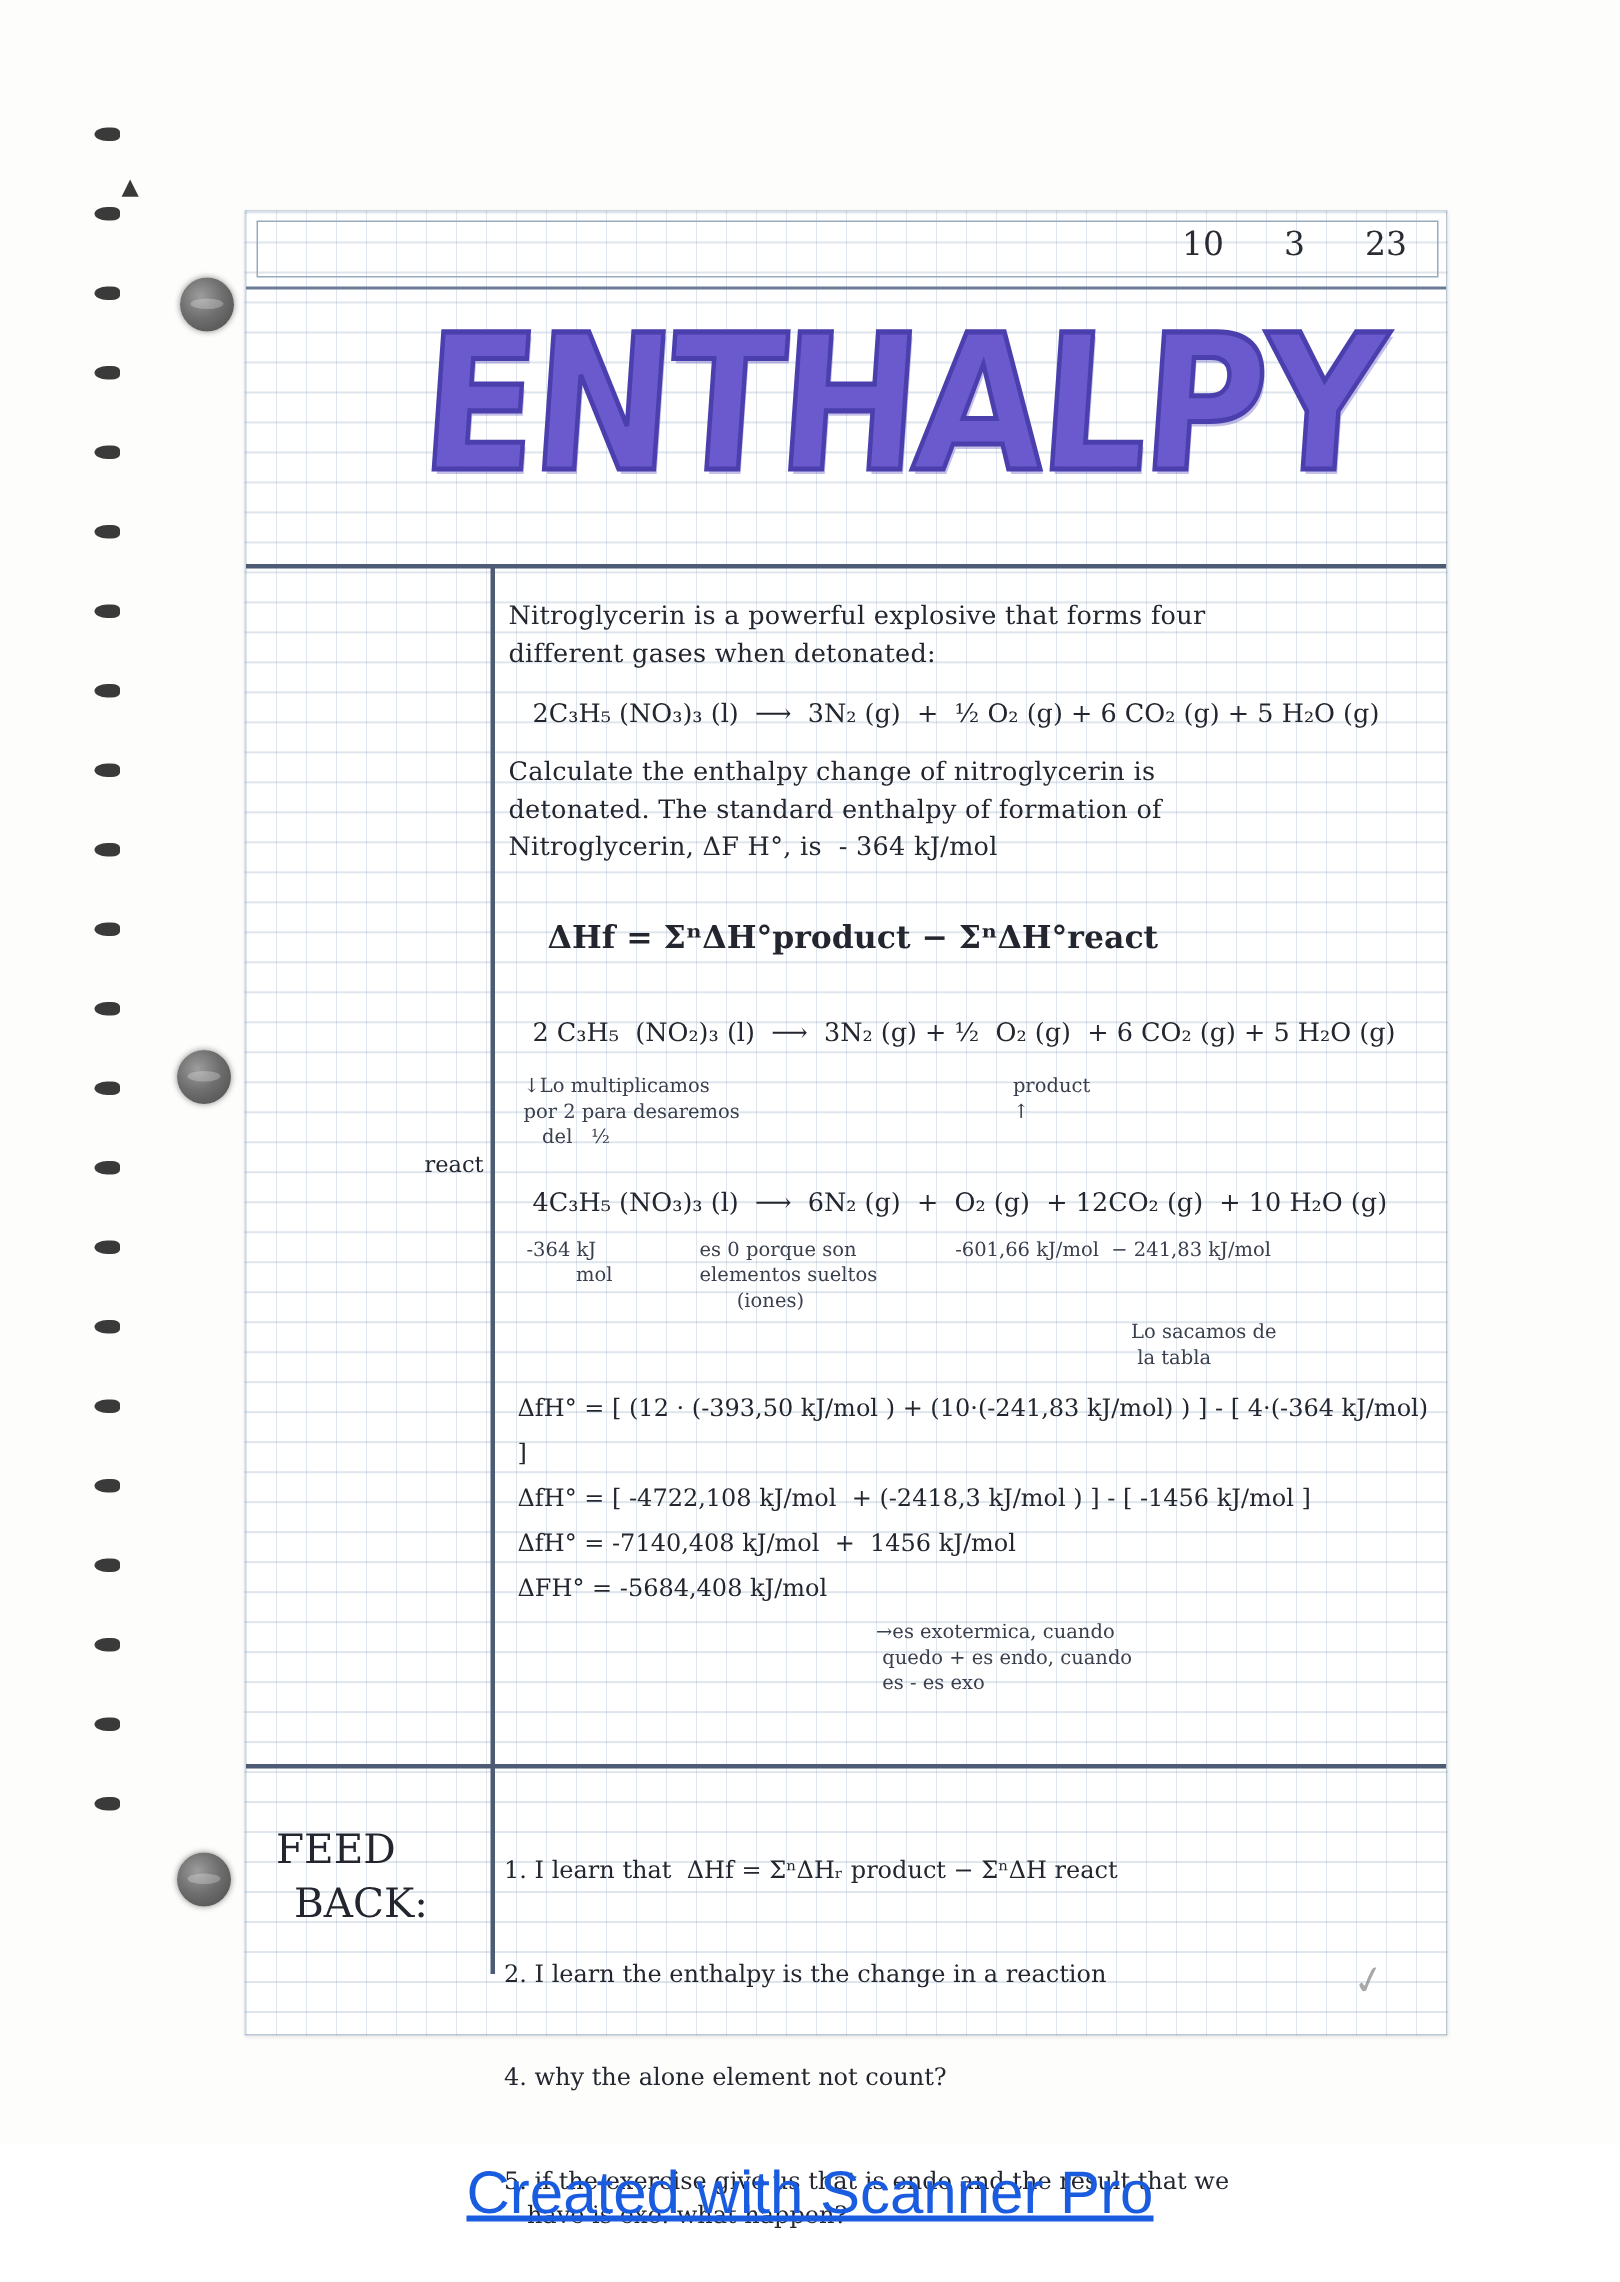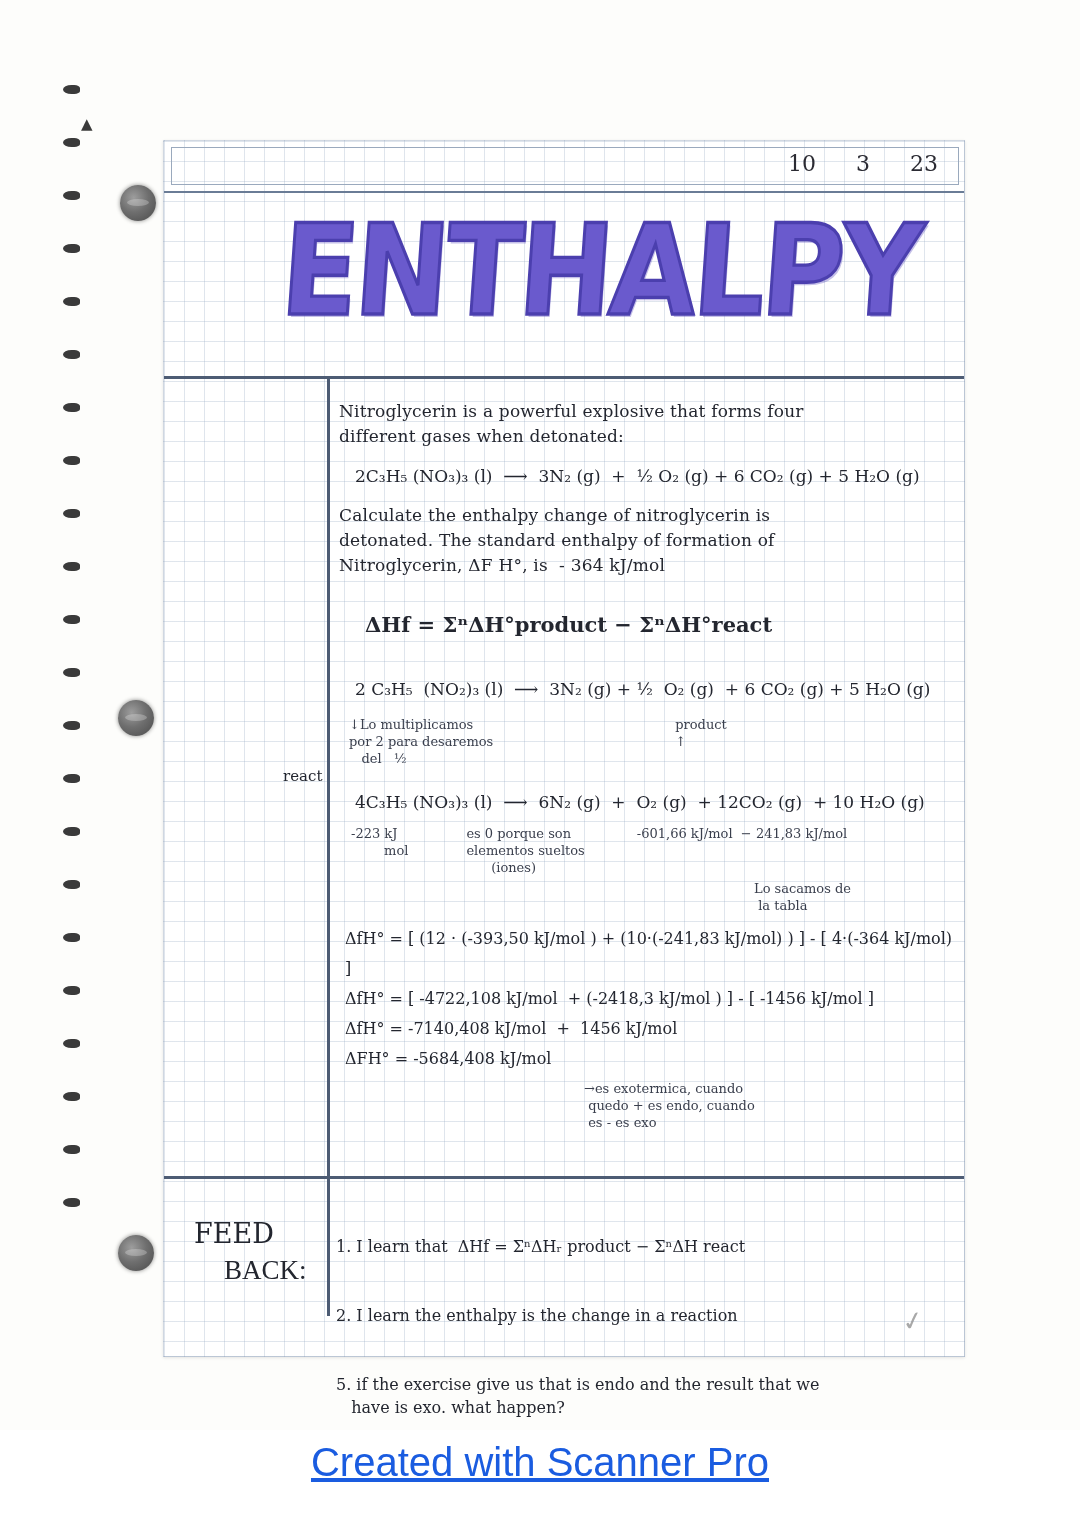--- a/index.html
+++ b/index.html
@@ -230,23 +230,22 @@
   
   .feedback-label {
     position: absolute;
     left: 20px;
     top: 1075px;
     width: 145px;
     font-family: "DejaVu Serif", serif;
     font-size: 27px;
     color: #23262f;
     line-height: 36px;
-    padding-left: 10px;
-  }
-  .feedback-label .b2 { margin-left: 30px; font-family: Liberation Serif, serif; }
+  }
+  .feedback-label .b2 { margin-left: 12px; }
 
   .feedback-list {
     position: absolute;
     left: 172px;
     top: 1048px;
     width: 620px;
     font-family: "DejaVu Serif", serif;
     font-size: 16px;
     line-height: 23px;
     color: #23262f;
@@ -360,21 +359,21 @@
 ↑</div>
       </div>
 
       <div style="position:relative; height:6px;">
         <div class="tag-react">react</div>
       </div>
 
       <div class="eq" style="margin-top:14px;">4C₃H₅ (NO₃)₃ (l)  ⟶  6N₂ (g)  +  O₂ (g)  + 12CO₂ (g)  + 10 H₂O (g)</div>
 
       <div class="row" style="margin-left:12px; margin-top:-4px;">
-        <div class="sub">-223 kJ
+        <div class="sub">-364 kJ
         mol</div>
         <div class="sub" style="margin-left:26px;">es 0 porque son
 elementos sueltos
       (iones)</div>
         <div class="sub" style="margin-left:20px;">-601,66 kJ/mol  − 241,83 kJ/mol</div>
       </div>
 
       <div class="side-note" style="margin-left:415px; margin-top:4px;">Lo sacamos de
  la tabla</div>
 
@@ -389,20 +388,21 @@
     </div>
 
     <div class="feedback-label">
       <div>FEED</div>
       <div class="b2">BACK:</div>
     </div>
 
     <div class="feedback-list">
       <div>1. I learn that  ΔHf = ΣⁿΔHᵣ product − ΣⁿΔH react</div>
       <div>2. I learn the enthalpy is the change in a reaction</div>
+      <div>4. why the alone element not count?</div>
       <div>5. if the exercise give us that is endo and the result that we
    have is exo. what happen?</div>
       
     </div>
 
     <div class="corner-mark">✓</div>
   </div>
 </div>
 
 <div class="footer">

